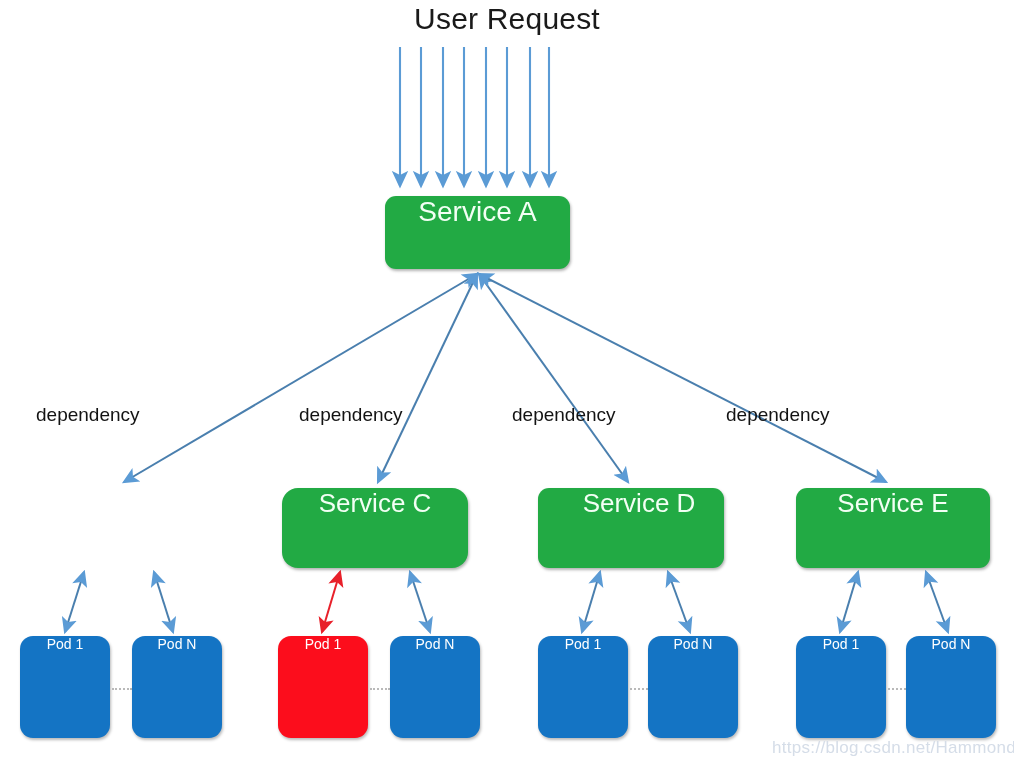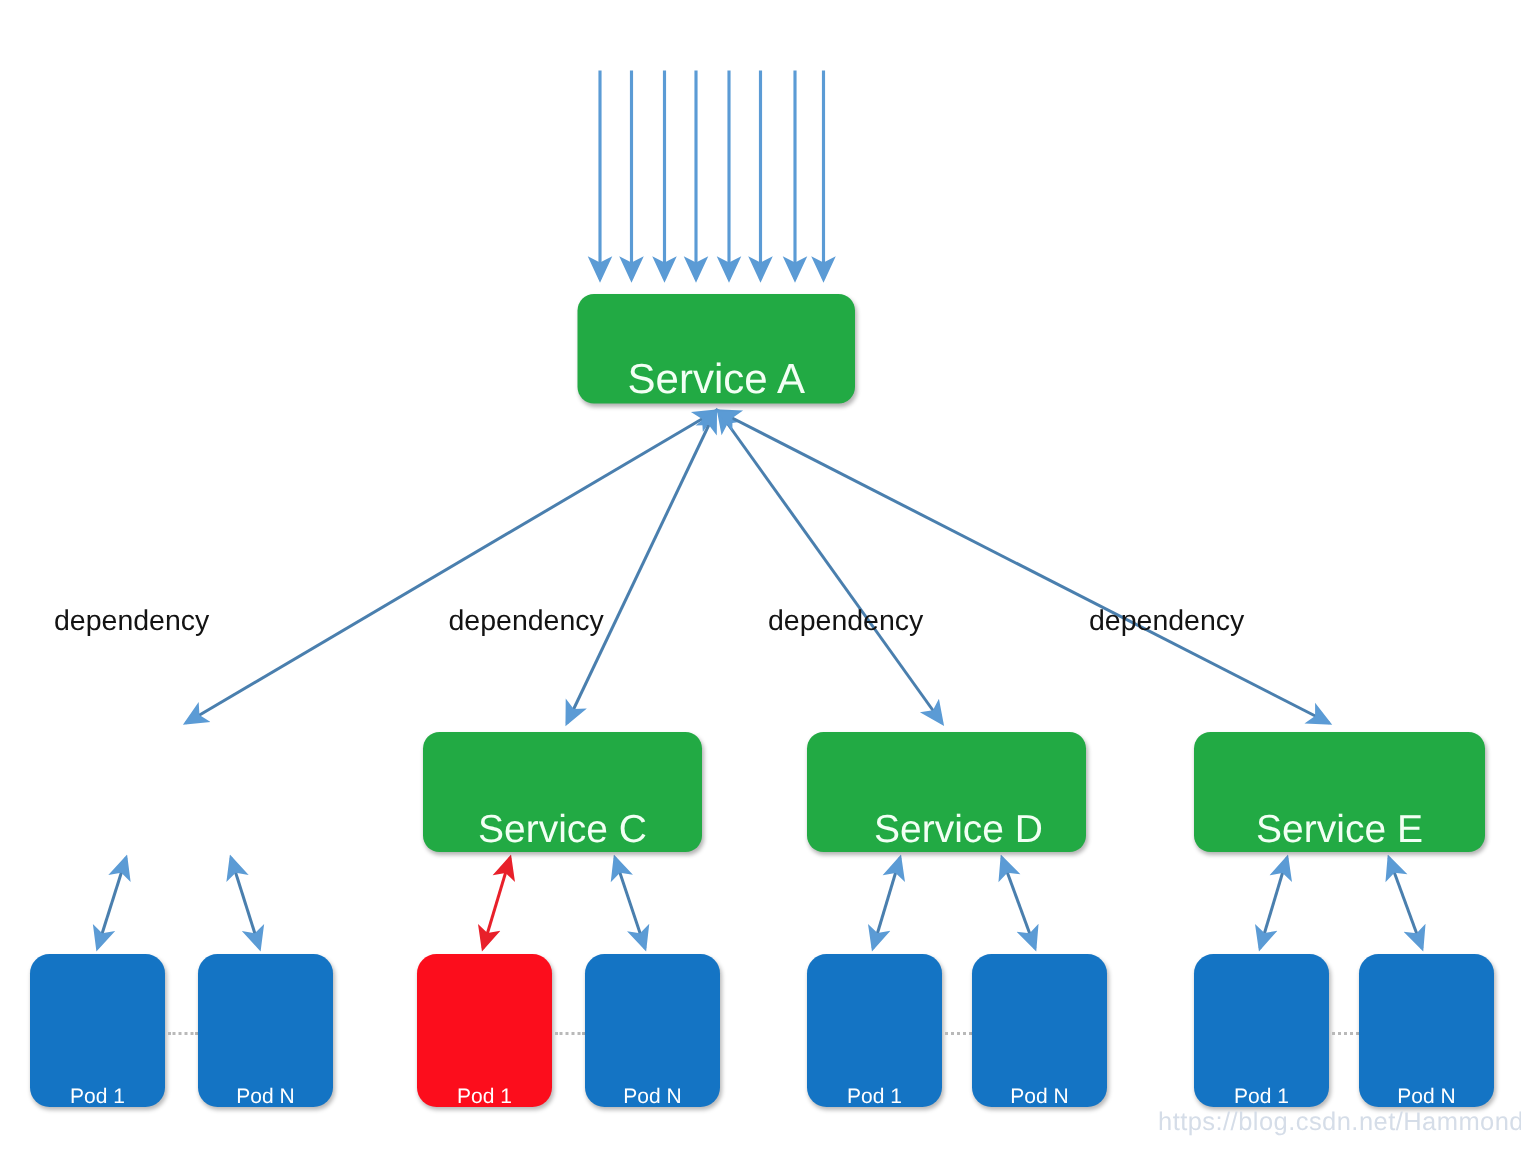--- a/index.html
+++ b/index.html
@@ -32,21 +32,21 @@
     width: 1014px;
     text-align: center;
     font-size: 30px;
     color: #1a1a1a;
     letter-spacing: 0.2px;
   }
   .node {
     position: absolute;
     box-sizing: border-box;
     display: flex;
-    align-items: flex-end;
+    align-items: flex-start;
     justify-content: center;
     color: #f2fff4;
     text-align: center;
   }
   .svc {
     border-radius: 11px;
     font-size: 26px;
     box-shadow: 1px 2px 3px rgba(0,0,0,0.30);
   }
   .svc-a {
@@ -87,20 +87,21 @@
     color: #d5dde8;
     letter-spacing: 0.3px;
     white-space: nowrap;
   }
 </style>
 </head>
 <body>
 
 <div id="canvas">
 
+  <div class="title">User Request</div>
 
   <svg id="edges" viewBox="0 0 1014 766" width="1014" height="766">
     <defs>
       <marker id="ah-blue" markerWidth="9" markerHeight="9" refX="7.2" refY="4.5" orient="auto" markerUnits="strokeWidth">
         <path d="M0,0.6 L8.4,4.5 L0,8.4 L2,4.5 Z" fill="#5b9bd5"></path>
       </marker>
       <marker id="ah-blue-start" markerWidth="9" markerHeight="9" refX="1.2" refY="4.5" orient="auto" markerUnits="strokeWidth">
         <path d="M8.4,0.6 L0,4.5 L8.4,8.4 L6.4,4.5 Z" fill="#5b9bd5"></path>
       </marker>
       <marker id="ah-red" markerWidth="9" markerHeight="9" refX="7.2" refY="4.5" orient="auto" markerUnits="strokeWidth">
@@ -160,21 +161,21 @@
   <div class="dep-label" style="left:726px;">dependency</div>
 
   <div class="node pod" style="left:20px; background:#1474c4;">
     <span>Pod 1</span>
   </div>
   <div class="dots" style="left:112px; width:20px;"></div>
   <div class="node pod" style="left:132px; background:#1474c4;">
     <span>Pod N</span>
   </div>
 
-  <div class="node svc svc-c" style="background:#22aa44;">
+  <div class="node svc svc-c" style="background:#22aa44;border-radius:16px;">
     <span>Service C</span>
   </div>
   <div class="node pod" style="left:278px; background:#fc0d1c;">
     <span>Pod 1</span>
   </div>
   <div class="dots" style="left:370px; width:20px;"></div>
   <div class="node pod" style="left:390px; background:#1474c4;">
     <span>Pod N</span>
   </div>
 

